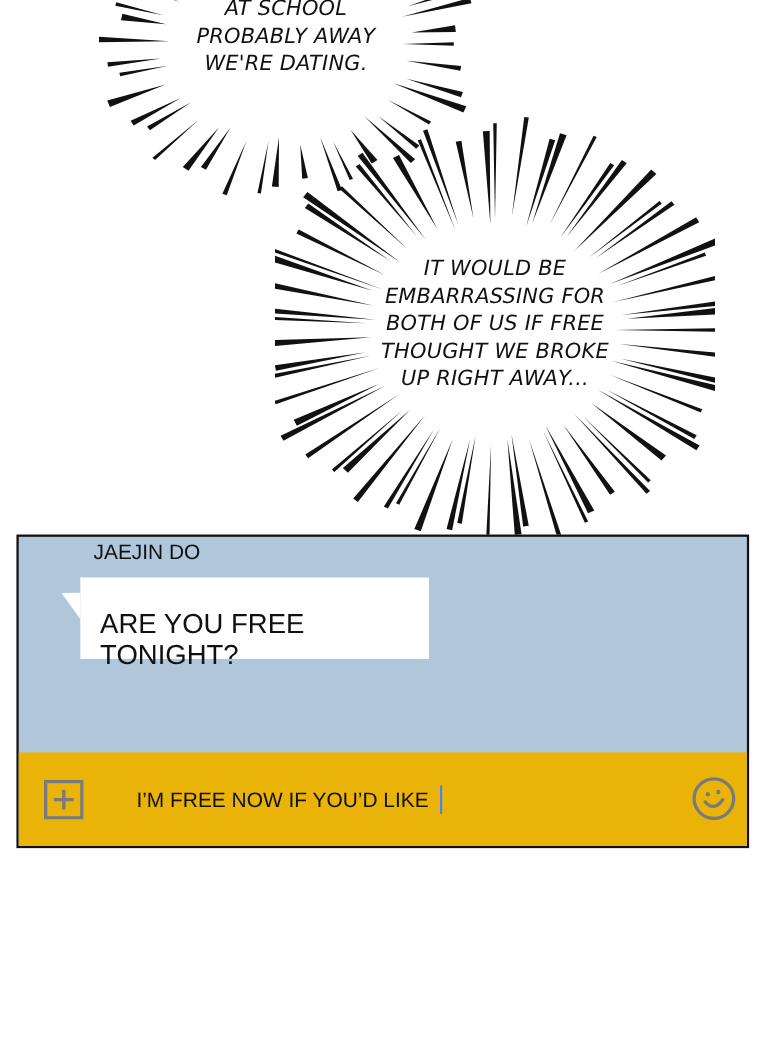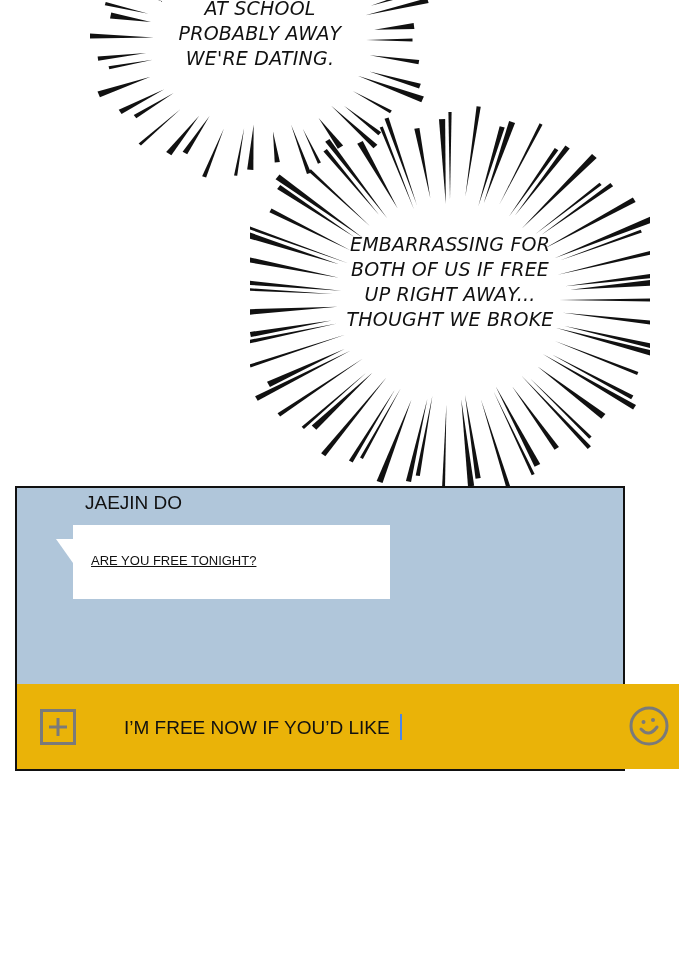--- a/index.html
+++ b/index.html
@@ -1,24 +1,24 @@
 <!DOCTYPE html>
 <html><head>
 <meta charset="utf-8">
 <style>
   html, body { margin: 0; padding: 0; }
   body { width: 690px; height: 960px; background: #ffffff; position: relative; overflow: hidden; font-family: "Liberation Sans", sans-serif; }
   .burst { position: absolute; }
   .burst svg { position: absolute; left: 0; top: 0; }
   .burst-text { position: absolute; text-align: center; font-family: "DejaVu Sans", sans-serif; font-style: italic; font-size: 19px; line-height: 25px; color: #111; letter-spacing: 0.2px; }
-  .chat-panel { position: absolute; left: 15px; top: 486px; width: 610px; height: 285px; border: 2px solid #111; box-sizing: border-box; background: #b0c6da; }
+  .chat-panel { position: absolute; left: 15px; top: 486px; width: 666px; height: 285px; border: 2px solid #111; box-sizing: border-box; background: #b0c6da; }
   .sender { position: absolute; left: 68px; top: 4px; font-size: 19px; color: #111; }
   .bubble { position: absolute; left: 56px; top: 37px; width: 317px; height: 74px; background: #fff; }
   .bubble-tail { position: absolute; left: -17px; top: 8px; width: 0; height: 0; border-top: 12px solid transparent; border-right: 17px solid #fff; border-bottom: 12px solid transparent; transform: skewY(35deg); }
-  .bubble-text { position: absolute; left: 18px; top: 28px; font-size: 13px; color: #111; text-decoration: underline; }
+  .bubble-text { position: absolute; left: 18px; top: 28px; font-size: 25px; color: #111; }
   .input-bar { position: absolute; left: 0; top: 196px; width: 662px; height: 85px; background: #eab308; }
   .add-btn { position: absolute; left: 23px; top: 25px; width: 36px; height: 36px; }
   .input-text { position: absolute; left: 107px; top: 32px; font-size: 19px; color: #111; white-space: nowrap; }
   .caret { display: inline-block; width: 2px; height: 26px; background: #4a86e8; vertical-align: middle; margin-left: 10px; position: relative; top: -2px; }
   .emoji-btn { position: absolute; left: 612px; top: 22px; width: 40px; height: 40px; }
 </style>
 </head>
 <body>
 
 <div class="burst" style="left:90px; top:-110px; width:340px; height:290px;">
@@ -136,24 +136,25 @@
       <path d="M285.1865919084751 144.3200918988108 L351.64385289843483 95.09632886859232 L349.5208659699116 92.70197582417318 Z" fill="#111"></path>
       <path d="M291.56308820081614 144.6574917311445 L363.1233137855644 96.16374423427818 L360.4588619920771 92.9171003301547 Z" fill="#111"></path>
       <path d="M293.5927135027139 159.08352976891334 L385.6396424438932 111.96237545634393 L382.8816669730427 107.55402300875234 Z" fill="#111"></path>
       <path d="M304.4891287119432 168.233505518634 L406.09345360433105 130.9543342861489 L403.5039309464864 125.32100734689632 Z" fill="#111"></path>
       <path d="M310.49599208834985 170.2009230340306 L391.8553567216204 142.5951894263018 L390.6307697380521 139.6387749222657 Z" fill="#111"></path>
       <path d="M307.6699540043561 184.63933497350885 L408.1189566533012 163.1357766872454 L407.02086600266966 159.08186537556188 Z" fill="#111"></path>
       <path d="M315.0719878989939 196.27132756377745 L421.3827742647425 186.20594359032398 L420.6759515254518 181.0542058626032 Z" fill="#111"></path>
       <path d="M320.1685557456678 199.70820026539616 L404.01816668482036 195.63802167402204 L403.41046041477705 189.46787636865443 Z" fill="#111"></path>
     </svg>
   <div class="burst-text" style="left:60px; top:142px; width:280px;">
+    <div>IT WOULD BE</div>
     <div>EMBARRASSING FOR</div>
     <div>BOTH OF US IF FREE</div>
+    <div>THOUGHT WE BROKE</div>
     <div>UP RIGHT AWAY...</div>
-    <div>THOUGHT WE BROKE</div>
   </div>
 </div>
 
 <div class="chat-panel">
   <div class="sender">JAEJIN DO</div>
   <div class="bubble">
     <div class="bubble-tail"></div>
     <div class="bubble-text">ARE YOU FREE TONIGHT?</div>
   </div>
 

